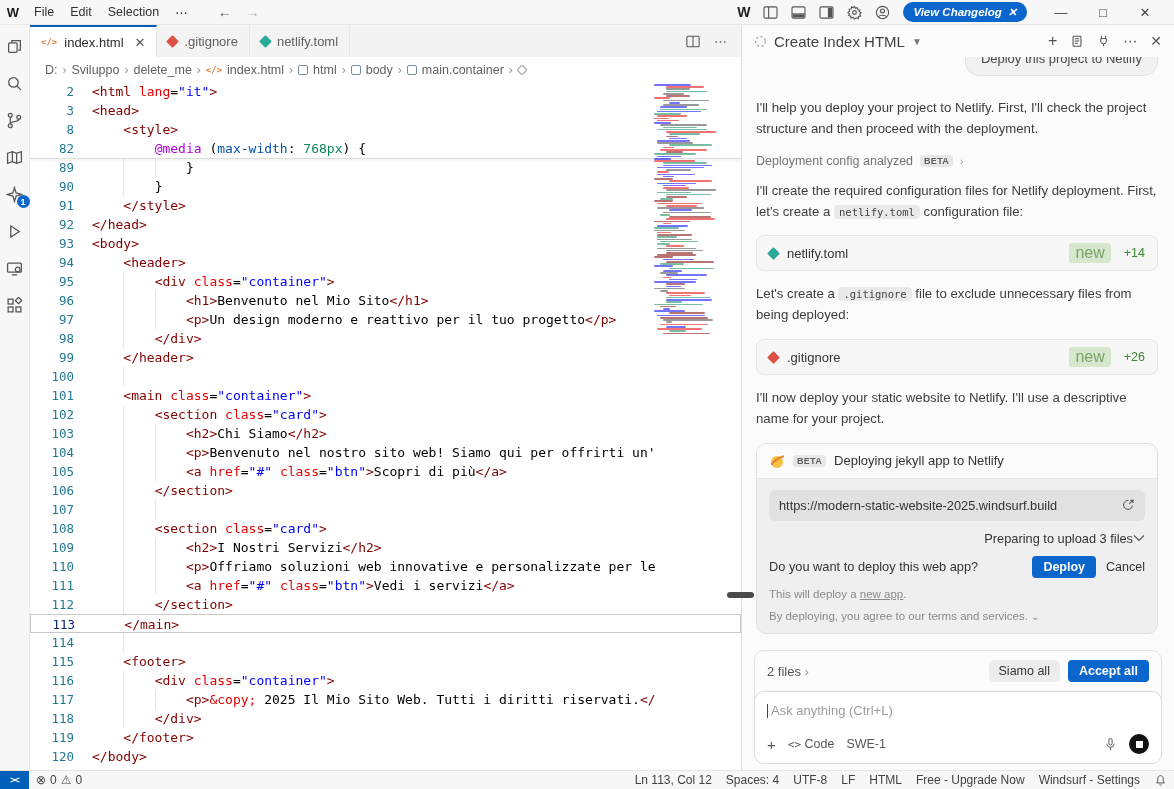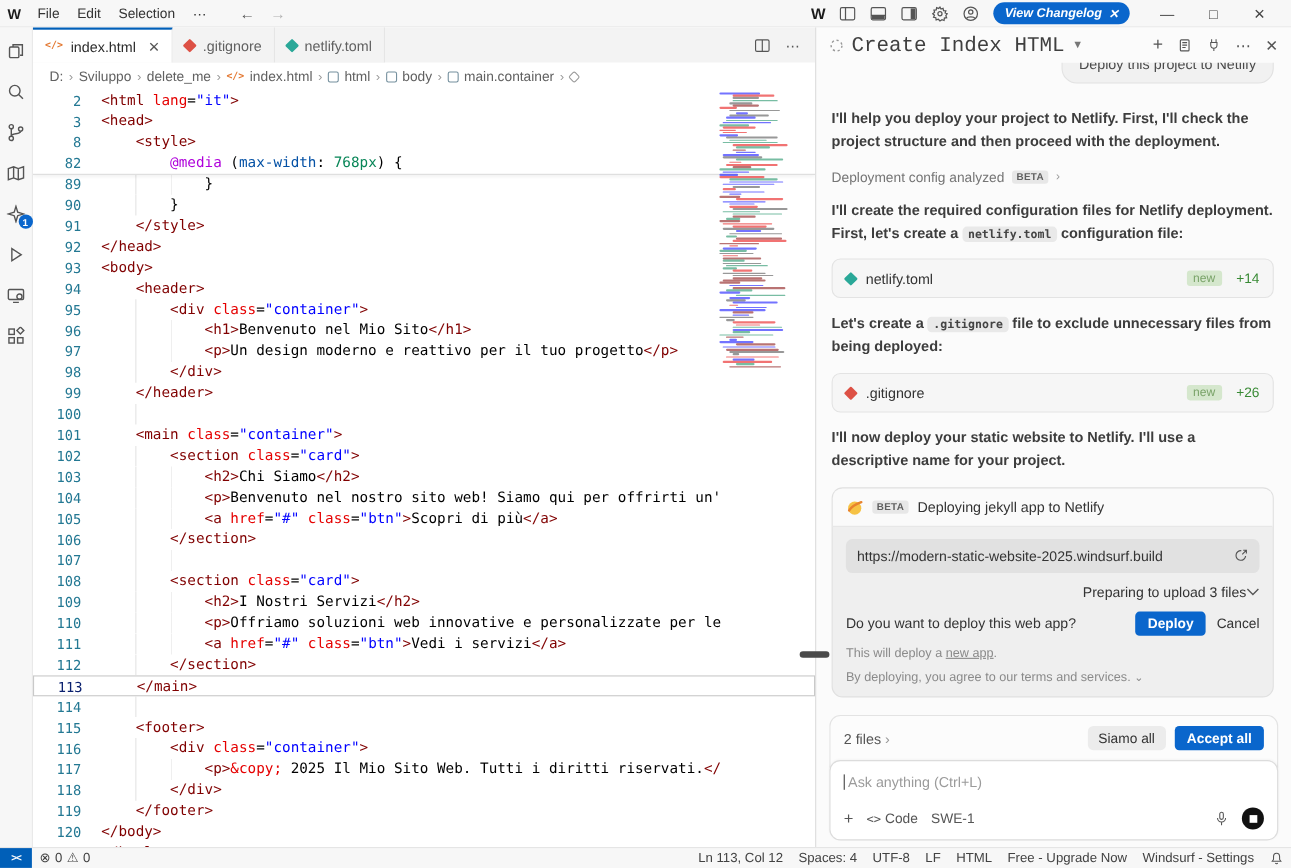--- a/index.html
+++ b/index.html
@@ -58,35 +58,35 @@
   .tk-t{color:#800000;} .tk-a{color:#e50000;} .tk-s{color:#0000ff;}
   .tk-x{color:#000000;} .tk-k{color:#af00db;} .tk-p{color:#0451a5;}
   .tk-n{color:#098658;} .tk-e{color:#e50000;}
   .minimap{position:absolute;top:2px;left:622px;width:78px;height:256px;z-index:5;}
   .mmb{position:absolute;height:1.6px;opacity:.55;border-radius:1px;}
   .sash{position:absolute;left:727px;top:567px;width:27px;height:6px;background:#4a4a4a;border-radius:3px;z-index:9;}
 
   
   .panel{width:433px;border-left:1px solid #ddd;background:#fbfbfb;display:flex;flex-direction:column;}
   .phead{height:32px;display:flex;align-items:center;padding:0 12px;gap:7px;color:#3f3f3f;}
-  .phead .title{font-size:19px;font-family:Liberation Mono, monospace;}
+  .phead .title{font-size:15px;}
   .chev{color:#777;font-size:10px;}
   .phead-actions{margin-left:auto;display:flex;align-items:center;gap:13px;color:#555;}
   .plus{font-size:16px;font-weight:400;}
   .pmore{font-size:14px;} .pclose{font-size:14px;}
 
   .chat{flex:1;overflow:hidden;padding:0 16px 0 14px;position:relative;}
   .bubble{float:right;margin-top:-16px;background:#f1f1f1;border:1px solid #e2e2e2;border-radius:14px;padding:9px 15px;color:#4a4a4a;font-size:13px;}
-  .cmsg{clear:both;font-size:13.2px;color:#3d3d3d;line-height:1.58;margin-bottom:13px;font-weight:bold;}
+  .cmsg{clear:both;font-size:13.2px;color:#3d3d3d;line-height:1.58;margin-bottom:13px;}
   .codepill{font-family:"DejaVu Sans Mono",monospace;font-size:10.5px;background:#e9e9e9;border-radius:4px;padding:1px 5px;color:#444;}
   .steprow{display:flex;align-items:center;gap:7px;color:#757575;font-size:12.5px;margin:14px 0 13px;}
   .beta{background:#e7e7e7;color:#5f5f5f;font-size:9px;font-weight:bold;padding:1px 4px;border-radius:3px;letter-spacing:.3px;}
   .filecard{border:1px solid #e3e3e3;background:#f6f6f6;border-radius:8px;height:36px;display:flex;align-items:center;gap:9px;padding:0 12px;margin-bottom:13px;}
   .filecard .fname{font-size:13px;color:#333;flex:1;}
-  .newbadge{background:#d5e7cd;color:#79a368;font-size:11px;border-radius:3px;padding:1px 6px;}
+  .newbadge{background:#d5e7cd;color:#79a368;font-size:16px;border-radius:3px;padding:1px 6px;}
   .diffadd{color:#388a34;font-size:12.5px;margin-left:4px;}
 
   .deploycard{border:1px solid #e0e0e0;border-radius:10px;overflow:hidden;margin-bottom:12px;background:#efefef;}
   .dc-head{background:#fafafa;padding:9px 12px;display:flex;align-items:center;gap:8px;font-size:13px;color:#333;border-bottom:1px solid #e5e5e5;}
   .dc-body{padding:11px 12px;display:flex;flex-direction:column;gap:10px;font-size:12.8px;color:#333;}
   .urlbox{background:#e1e1e1;border-radius:6px;padding:8px 10px;display:flex;align-items:center;justify-content:space-between;font-size:12.8px;color:#333;}
   .preprow{display:flex;align-items:center;justify-content:flex-end;}
   .qrow{display:flex;align-items:center;gap:10px;}
   .qrow .qtext{flex:1;}
   .btn-blue{background:#0a66cc;color:#fff;font-weight:bold;font-size:12.5px;border-radius:4px;padding:4px 11px;}

